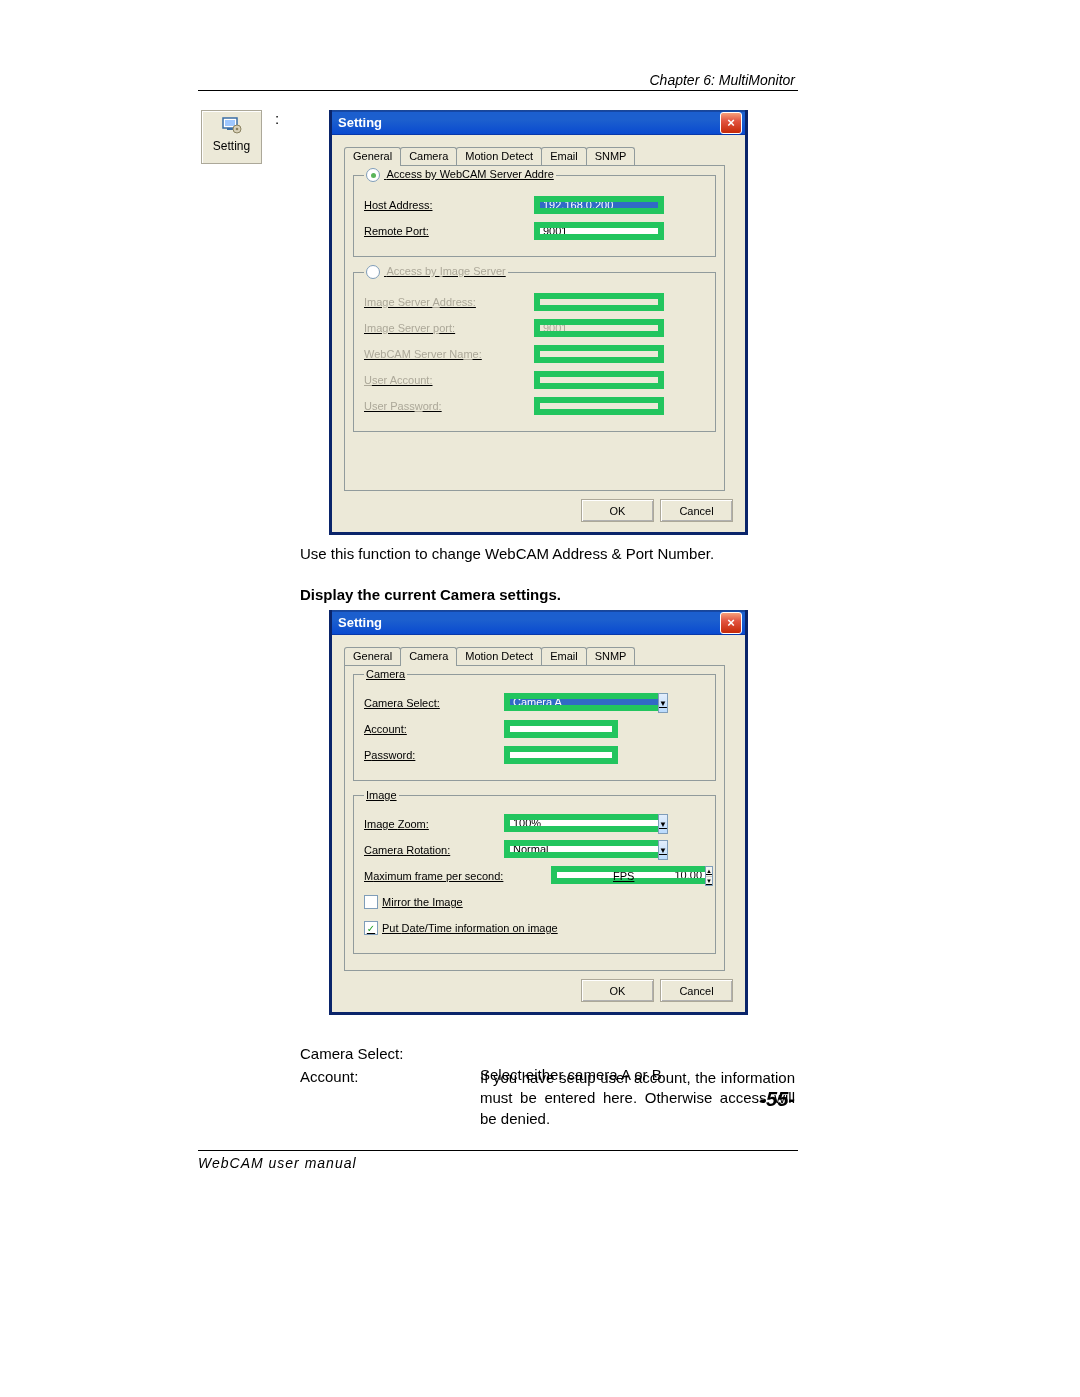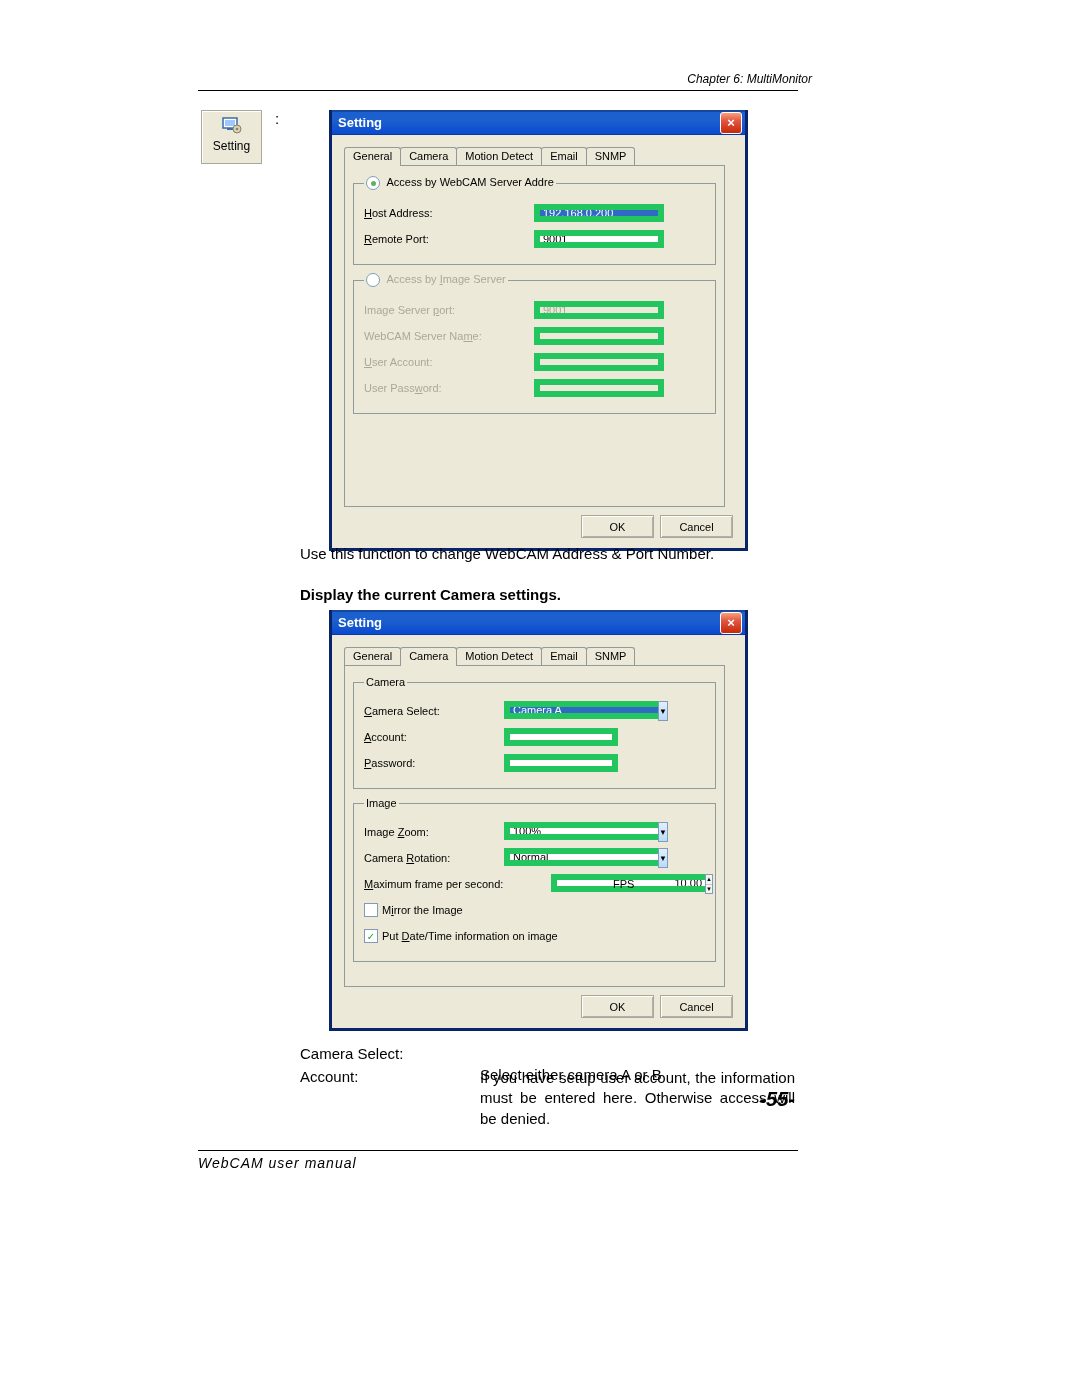--- a/index.html
+++ b/index.html
@@ -1,36 +1,36 @@
 <!DOCTYPE html>
 <html><head>
 <meta charset="utf-8">
 <style>
   html,body{margin:0;padding:0;background:#fff;font-family:"Tahoma","Arial",sans-serif;font-size:11px;color:#000;}
   .page{position:relative;width:1080px;height:1397px;background:#fff;}
   .hdr-line{position:absolute;left:198px;top:90px;width:600px;border-top:1px solid #000;}
-  .hdr-chapter{position:absolute;right:268px;top:72px;font-style:italic;font-size:12px;}
+  .hdr-chapter{position:absolute;right:285px;top:72px;font-style:italic;font-size:14px;}
   .ftr-line{position:absolute;left:198px;top:1150px;width:600px;border-top:1px solid #000;}
   .ftr-manual{position:absolute;left:198px;top:1155px;font-style:italic;font-size:14px;letter-spacing:1px;}
   .ftr-page{position:absolute;right:285px;top:1088px;font-style:italic;font-size:20px;font-weight:bold;}
   .body-text{position:absolute;font-size:15px;font-family:Liberation Sans, sans-serif;}
   
   .setting-btn{position:absolute;left:201px;top:110px;width:59px;height:52px;background:#ece9d8;border:1px solid #aca899;box-shadow:inset 1px 1px 0 #fff;text-align:center;}
   .setting-btn .icon{display:inline-block;margin-top:4px;width:20px;height:20px;}
   .setting-btn .lbl{display:block;font-size:12px;margin-top:2px;}
   .colon{position:absolute;left:275px;top:110px;font-size:15px;}
   
   .winxp{position:absolute;border:3px solid #0a246a;border-top:none;background:#ece9d8;}
   .tbar{height:25px;background:linear-gradient(to bottom,#3c8cf0 0%,#0a246a 3%,#1c5fce 8%,#1c5fce 40%,#0a4bd0 95%,#072a90 100%);display:flex;align-items:center;padding:0 3px 0 6px;}
   .tbar .title{color:#fff;font-weight:bold;font-size:13px;flex:1;}
   .closebtn{width:20px;height:20px;background:linear-gradient(to bottom,#f8a07a,#e25440 40%,#c52908);border:1px solid #fff;border-radius:3px;display:flex;align-items:center;justify-content:center;color:#fff;font-weight:bold;font-size:13px;}
   .tabs{display:flex;align-items:flex-end;height:22px;margin:8px 0 0 12px;}
   .tab{padding:2px 8px 3px 8px;border:1px solid #919b9c;border-bottom:none;background:#ece9d8;margin-right:-1px;font-size:11px;position:relative;border-radius:3px 3px 0 0;}
   .tab.active{background:#ece9d8;padding-bottom:4px;z-index:2;margin-bottom:-1px;}
-  .tabbody{margin:0 20px 0 12px;border:1px solid #919b9c;background:#ece9d8;padding:10px 8px;position:relative;}
+  .tabbody{margin:0 20px 0 12px;border:1px solid #919b9c;background:#ece9d8;padding:2px 8px;position:relative;text-decoration:underline;}
   fieldset{border:1px solid #919b9c;margin:0 0 8px 0;padding:8px 10px 10px 10px;}
   legend{font-size:11px;padding:0 2px;}
   .row{display:flex;align-items:center;margin:4px 0;min-height:22px;}
   .row label{font-size:11px;}
   .row .lcol{width:170px;}
   .txt{height:18px;border:6px solid #22c55e;background:#fff;font-size:11px;padding:0 3px;box-sizing:border-box;}
   .txt.sel{background:#316ac5;color:#fff;}
   .txt.dis{background:#ece9d8;color:#aca899;}
   .disabled{color:#aca899;}
   .radio{width:12px;height:12px;border:1px solid #7f9db9;border-radius:50%;background:#fff;display:inline-flex;align-items:center;justify-content:center;margin-right:4px;vertical-align:middle;}
@@ -99,20 +99,24 @@
           <label class="lcol"><span class="u">R</span>emote Port:</label>
           <input class="txt" style="width: 130px;" value="9001">
         </div>
       </fieldset>
       <fieldset>
         <legend>
           <span class="radio"></span>
           <span class="disabled">Access by <span class="u">I</span>mage Server</span>
         </legend>
         <div class="row">
+          <label class="lcol disabled">Image Server <span class="u">A</span>ddress:</label>
+          <input class="txt dis" style="width: 130px;" disabled="" value="">
+        </div>
+        <div class="row">
           <label class="lcol disabled">Image Server <span class="u">p</span>ort:</label>
           <input class="txt dis" style="width: 130px;" disabled="" value="9001">
         </div>
         <div class="row">
           <label class="lcol disabled">WebCAM Server Na<span class="u">m</span>e:</label>
           <input class="txt dis" style="width: 130px;" disabled="" value="">
         </div>
         <div class="row">
           <label class="lcol disabled"><span class="u">U</span>ser Account:</label>
           <input class="txt dis" style="width: 130px;" disabled="" value="">

